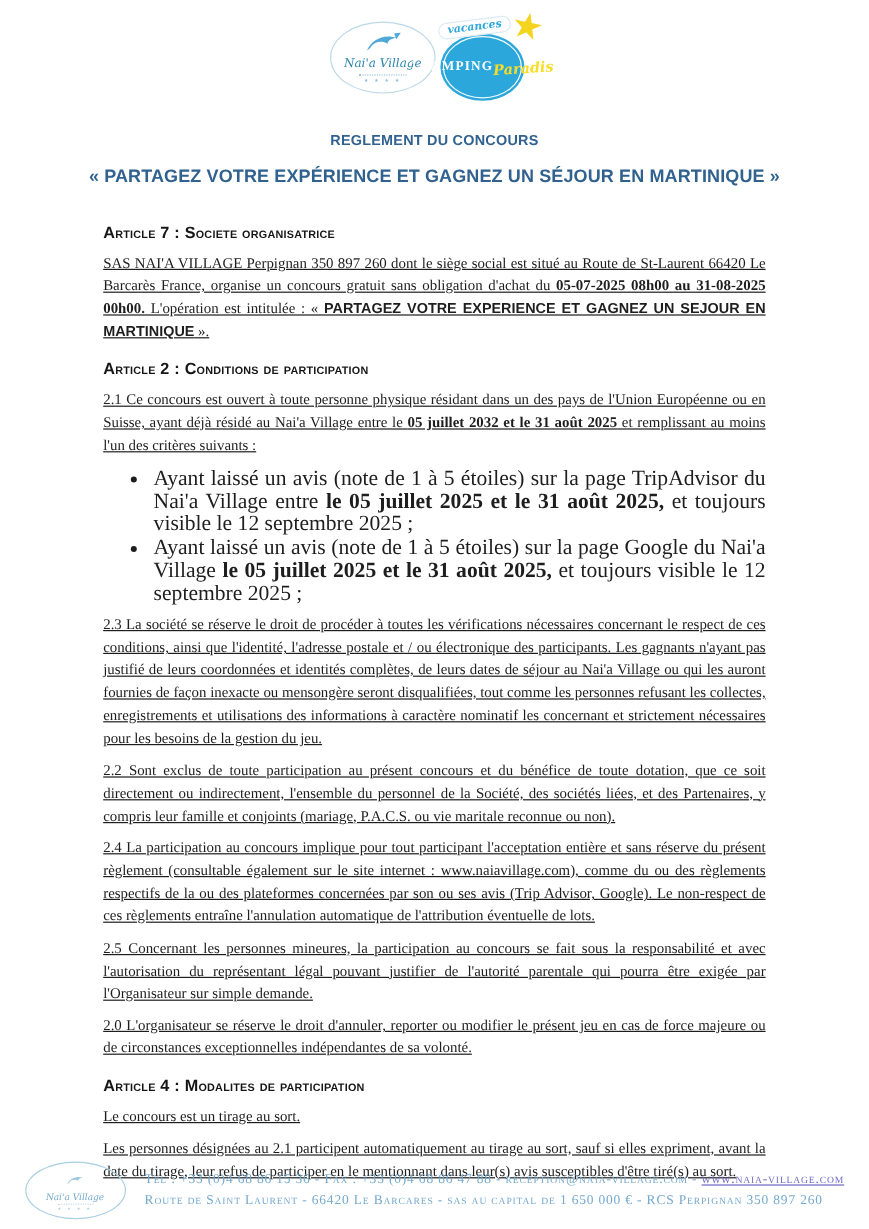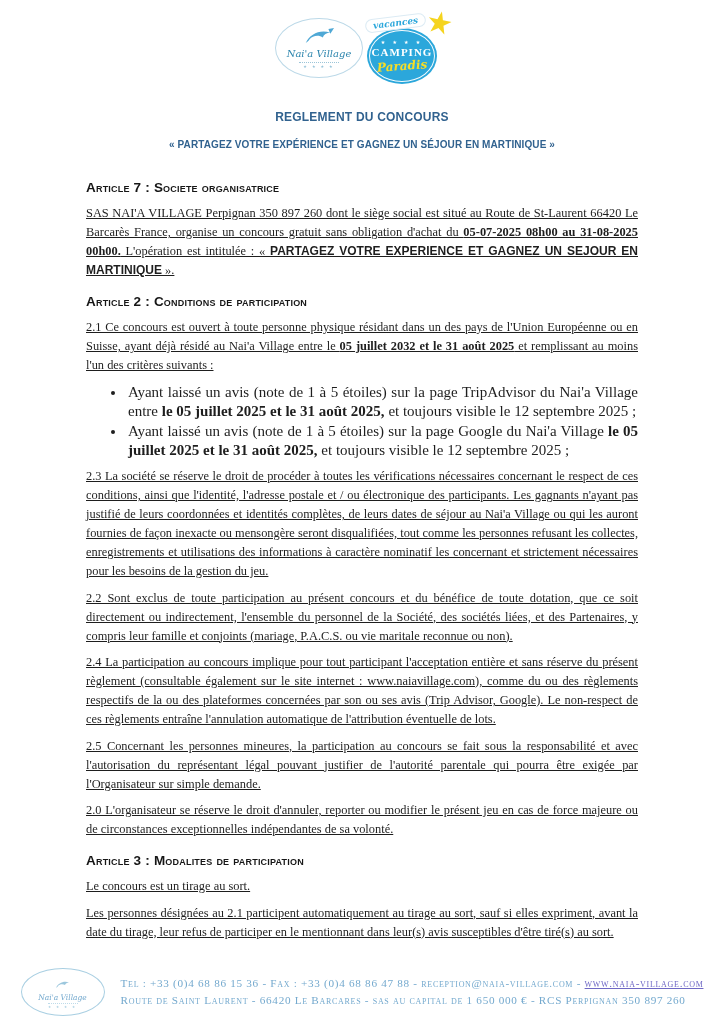--- a/index.html
+++ b/index.html
@@ -43,21 +43,21 @@
   .camping-wrap{position:relative;width:84px;height:74px;}
   .camping-oval{
     position:absolute;left:2px;top:14px;width:70px;height:56px;
     background:var(--camping-blue);border-radius:50%;
   }
   .camping-oval::after{
     content:"";position:absolute;left:2px;top:2px;right:2px;bottom:2px;
     border:1.2px solid rgba(255,255,255,.95);border-radius:50%;
   }
   .camping-inner{
-    position:absolute;inset:0;display:flex;flex-direction:column;
+    position:absolute;inset:0;display:flex;flex-direction:row;
     align-items:center;justify-content:center;z-index:2;
   }
   .camping-ministars{font-size:5px;color:#fff;letter-spacing:3px;line-height:1;margin-bottom:2px;}
   .camping-line1{
     font-family:"Liberation Serif", serif;font-weight:bold;
     font-size:11px;color:#ffffff;letter-spacing:1px;line-height:1.05;
   }
   .camping-line2{
     font-family:"DejaVu Serif", serif;font-style:italic;font-weight:bold;
     font-size:12px;color:#F7DE26;line-height:1;transform:rotate(-4deg);margin-top:1px;
@@ -75,37 +75,37 @@
   }
   
   .doc-title{
     margin-top:22px;text-align:center;
     font-family:"Liberation Sans", sans-serif;font-weight:bold;
     font-size:12px;color:var(--title-blue);letter-spacing:.2px;
   }
   .doc-subtitle{
     margin-top:15px;text-align:center;
     font-family:"Liberation Sans", sans-serif;font-weight:bold;
-    font-size:10px;color:var(--title-blue);letter-spacing:.1px;
+    font-size:15px;color:var(--title-blue);letter-spacing:.1px;
   }
   
   .content{padding:0 86px;}
   .blocks{margin-top:30px;}
   .sec-heading{
     font-family:"Liberation Sans", sans-serif;font-weight:bold;
     font-variant:small-caps;font-size:13.5px;color:#161616;
     margin:14px 0 9px 0;letter-spacing:.2px;
   }
   .para{
     font-size:12.4px;line-height:19px;text-align:justify;
     margin:7.5px 0;color:#1e1e1e;text-decoration:underline;
   }
   .bullets{margin:6px 0 7px 0;padding-left:40px;}
   .bullets li{
-    font-size:15px;line-height:19px;text-align:justify;
+    font-size:18px;line-height:19px;text-align:justify;
     margin:1px 0;padding-left:2px;
   }
   .bold{font-weight:bold;}
   .sans-bold{font-family:"Liberation Sans", sans-serif;font-weight:bold;font-size:12px;}
   
   .footer{
     position:absolute;left:0;right:0;bottom:8px;
     display:flex;align-items:center;justify-content:center;gap:16px;
     padding:0 20px;
   }
@@ -168,21 +168,21 @@
         <p class="para"><span>2.1 Ce concours est ouvert à toute personne physique résidant dans un des pays de l'Union Européenne ou en Suisse, ayant déjà résidé au Nai'a Village entre le </span><span class="bold">05 juillet 2032 et le 31 août 2025</span><span> et remplissant au moins l'un des critères suivants :</span></p>
         <ul class="bullets">
           <li><span>Ayant laissé un avis (note de 1 à 5 étoiles) sur la page TripAdvisor du Nai'a Village entre </span><span class="bold">le 05 juillet 2025 et le 31 août 2025,</span><span> et toujours visible le 12 septembre 2025 ;</span></li>
           <li><span>Ayant laissé un avis (note de 1 à 5 étoiles) sur la page Google du Nai'a Village </span><span class="bold">le 05 juillet 2025 et le 31 août 2025,</span><span> et toujours visible le 12 septembre 2025 ;</span></li>
         </ul>
         <p class="para"><span>2.3 La société se réserve le droit de procéder à toutes les vérifications nécessaires concernant le respect de ces conditions, ainsi que l'identité, l'adresse postale et / ou électronique des participants. Les gagnants n'ayant pas justifié de leurs coordonnées et identités complètes, de leurs dates de séjour au Nai'a Village ou qui les auront fournies de façon inexacte ou mensongère seront disqualifiées, tout comme les personnes refusant les collectes, enregistrements et utilisations des informations à caractère nominatif les concernant et strictement nécessaires pour les besoins de la gestion du jeu.</span></p>
         <p class="para"><span>2.2 Sont exclus de toute participation au présent concours et du bénéfice de toute dotation, que ce soit directement ou indirectement, l'ensemble du personnel de la Société, des sociétés liées, et des Partenaires, y compris leur famille et conjoints (mariage, P.A.C.S. ou vie maritale reconnue ou non).</span></p>
         <p class="para"><span>2.4 La participation au concours implique pour tout participant l'acceptation entière et sans réserve du présent règlement (consultable également sur le site internet : www.naiavillage.com), comme du ou des règlements respectifs de la ou des plateformes concernées par son ou ses avis (Trip Advisor, Google). Le non-respect de ces règlements entraîne l'annulation automatique de l'attribution éventuelle de lots.</span></p>
         <p class="para"><span>2.5 Concernant les personnes mineures, la participation au concours se fait sous la responsabilité et avec l'autorisation du représentant légal pouvant justifier de l'autorité parentale qui pourra être exigée par l'Organisateur sur simple demande.</span></p>
         <p class="para"><span>2.0 L'organisateur se réserve le droit d'annuler, reporter ou modifier le présent jeu en cas de force majeure ou de circonstances exceptionnelles indépendantes de sa volonté.</span></p>
-        <div class="sec-heading">Article 3 : Modalites de participation</div>
+        <div class="sec-heading">Article 4 : Modalites de participation</div>
         <p class="para"><span>Le concours est un tirage au sort.</span></p>
         <p class="para"><span>Les personnes désignées au 2.1 participent automatiquement au tirage au sort, sauf si elles expriment, avant la date du tirage, leur refus de participer en le mentionnant dans leur(s) avis susceptibles d'être tiré(s) au sort.</span></p>
       </div>
   </div>
 
   <div class="footer">
     <div class="footer-logo">
       <span>
         <svg width="18" height="9" viewBox="0 0 34 18" aria-hidden="true">
           <path d="M3 16 C7 6 19 1 29 5 C25 5 22 7 21 10 C17 7 10 8 7 12 C6 14 4 15 3 16 Z" fill="#9CC7DD"></path>

